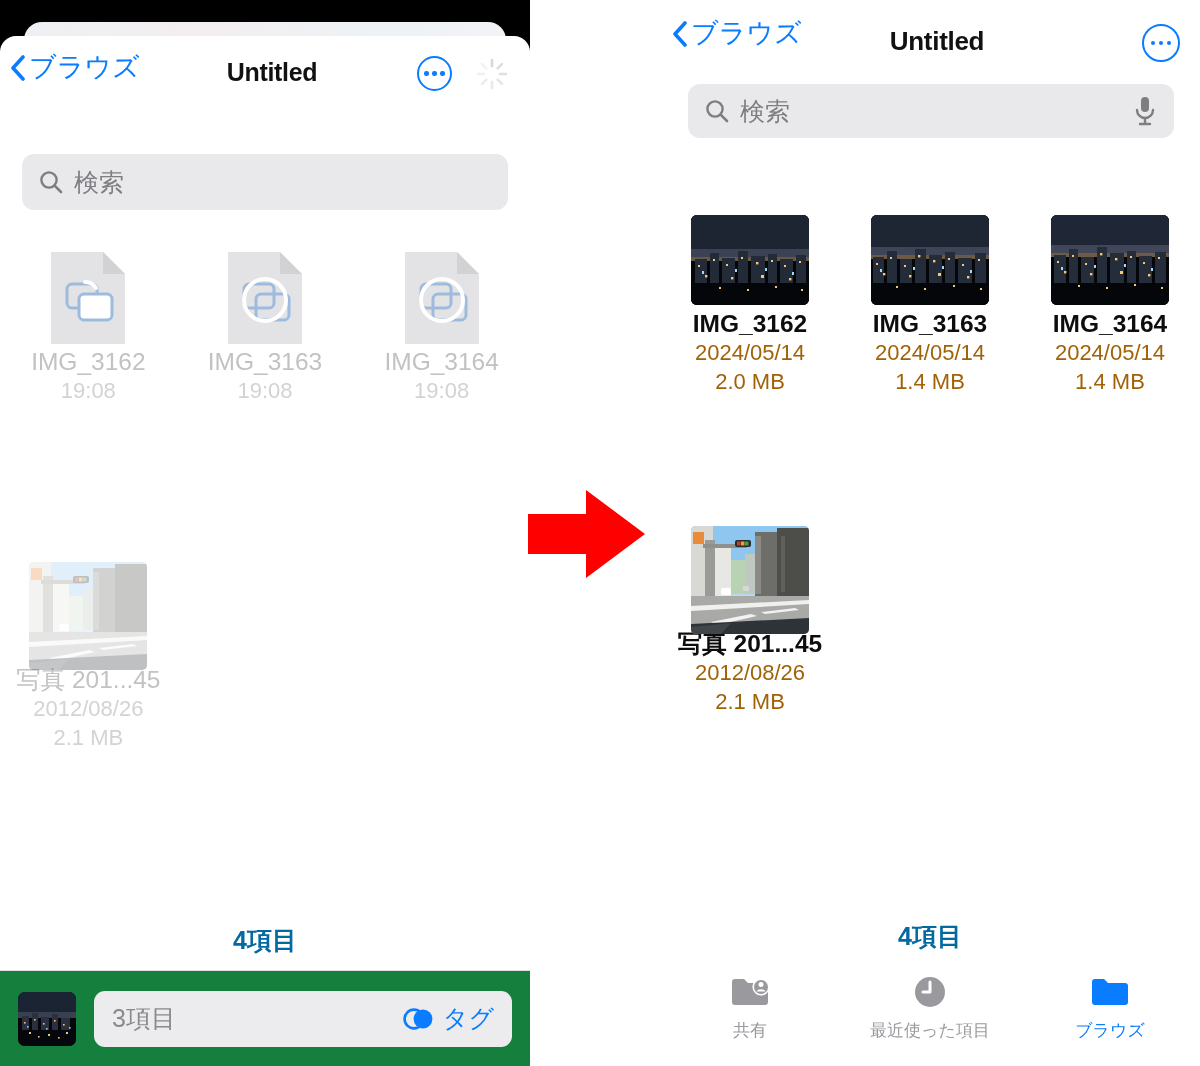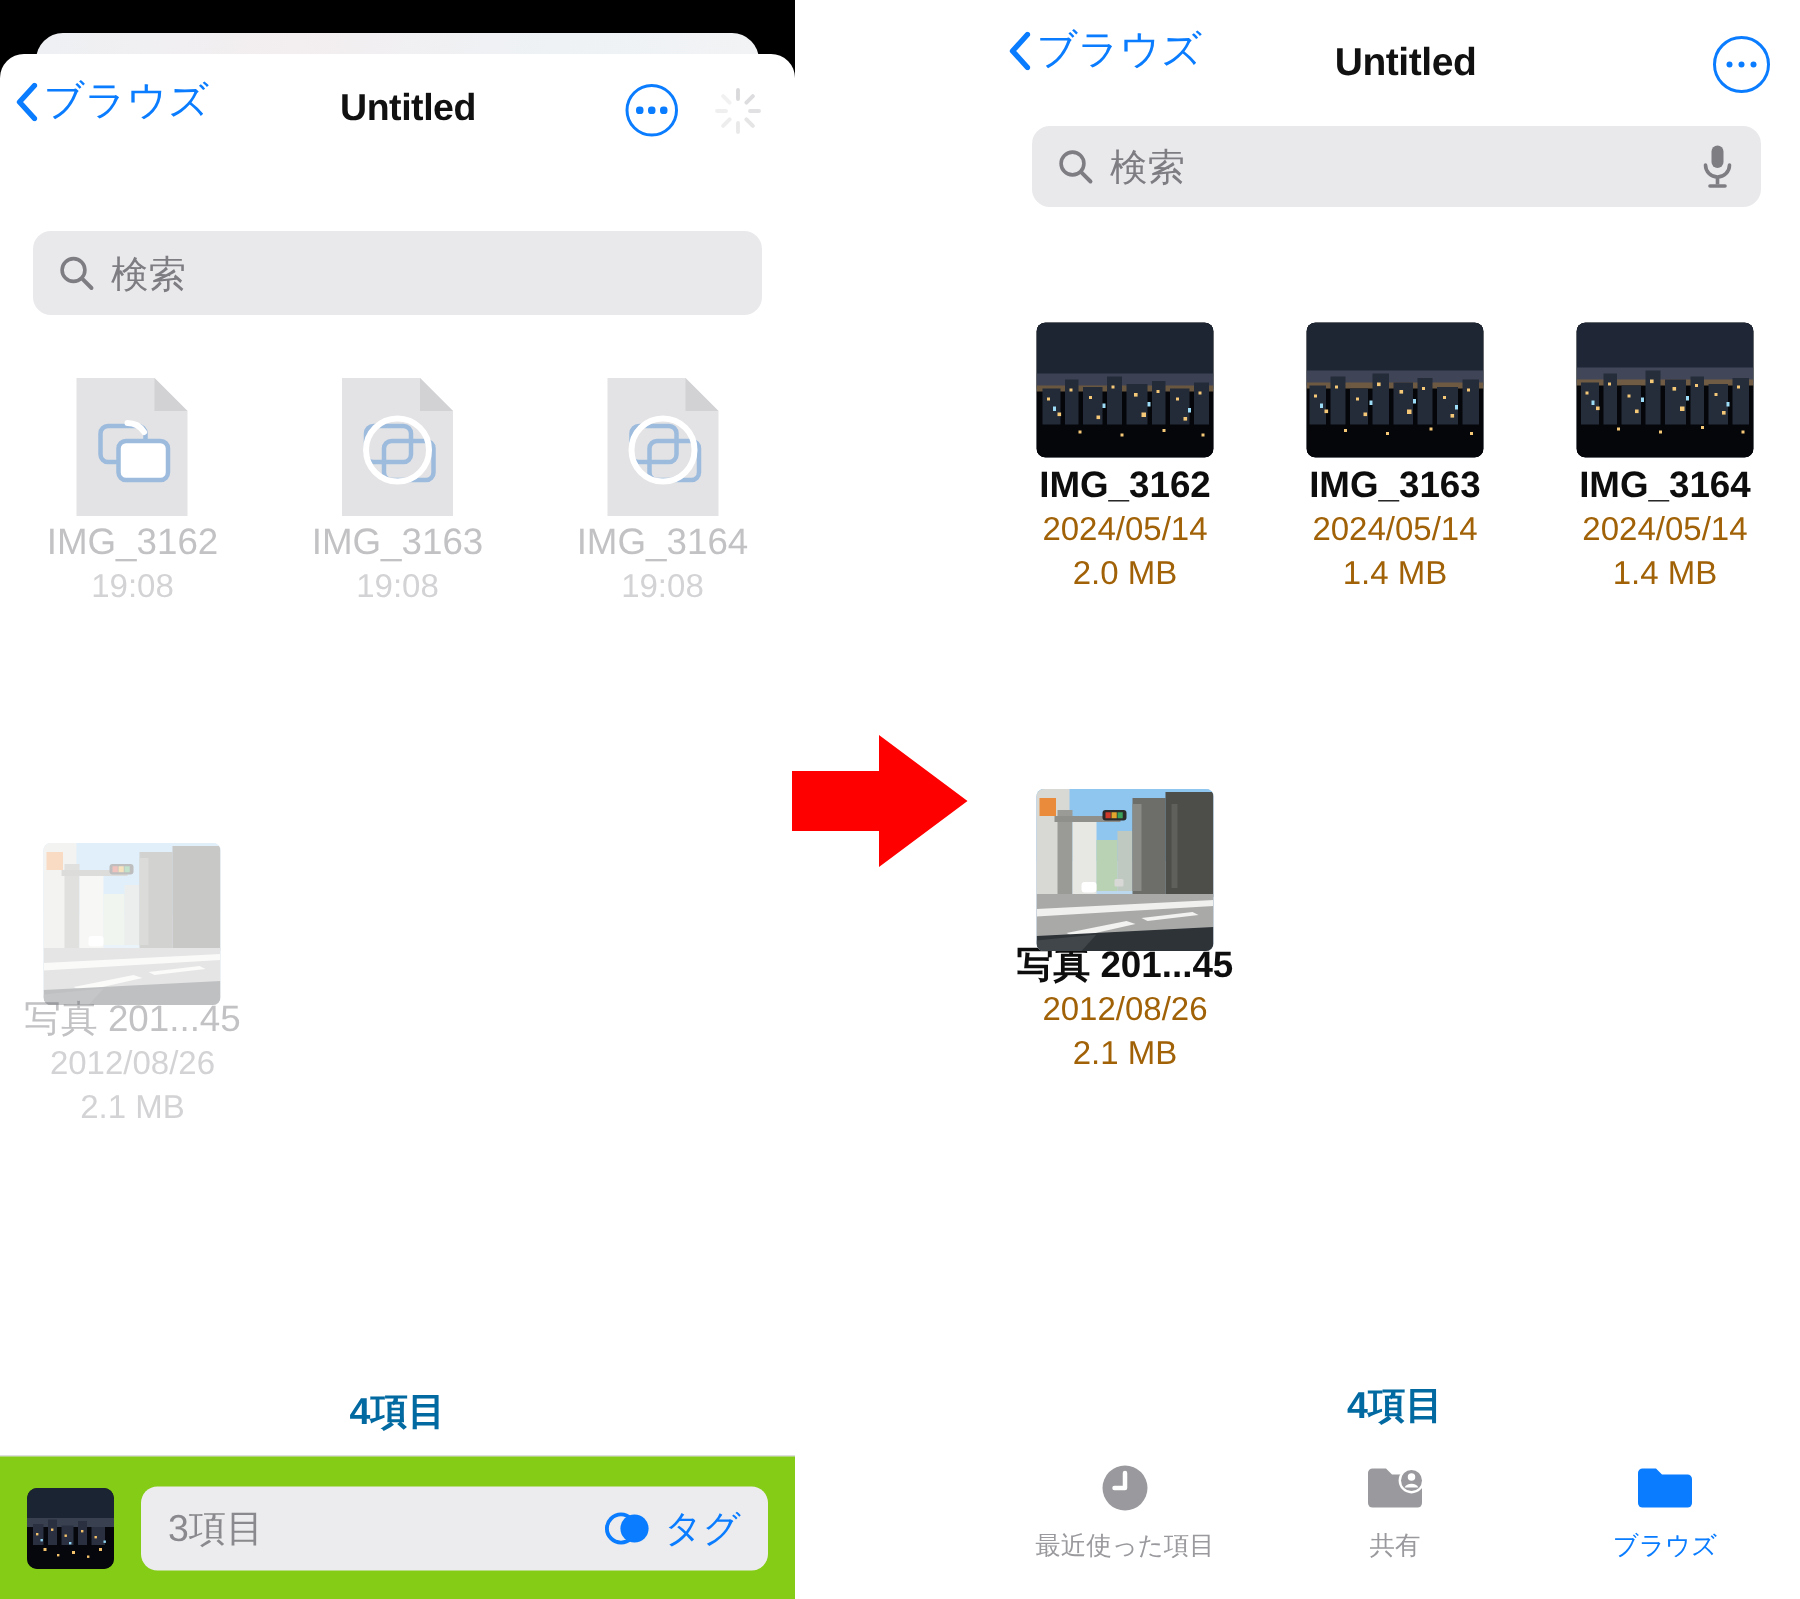--- a/index.html
+++ b/index.html
@@ -84,21 +84,21 @@
     background:#9fb8cc;
   }
   .faded{opacity:0.30;}
 
   .count-label{
     position:absolute;left:0;right:0;text-align:center;font-size:25px;font-weight:bold;color:#0369a1;
   }
   .left-panel .count-label{top:888px;}
 
   .dragbar{
-    position:absolute;left:0;right:0;top:934px;bottom:0;background:#84cc16;
+    position:absolute;left:0;right:0;top:934px;bottom:0;background:#15803d;
     border-top:1px solid #dededf;display:flex;align-items:center;padding:0 18px;box-sizing:border-box;
   }
   .drag-thumb{width:58px;height:54px;border-radius:7px;overflow:hidden;position:relative;flex:none;}
   .drag-field{
     flex:1;margin-left:18px;height:56px;background:#ececee;border-radius:11px;
     display:flex;align-items:center;padding:0 18px;box-sizing:border-box;
   }
   .drag-field-text{font-size:25px;color:#8a8a8e;}
   .tag-btn{margin-left:auto;display:flex;align-items:center;gap:7px;cursor:pointer;}
   .tag-ico{width:34px;height:24px;flex:none;}
@@ -543,42 +543,42 @@
         <div class="meta">2.1 MB</div>
       </div>
     </div>
 
     <div class="count-label">4項目</div>
 
     <div class="tabbar">
 
       <div class="tab">
         <span class="tab-ico">
-          <svg viewBox="0 0 36 36" width="36" height="36">
-            <circle cx="18" cy="18" r="15" fill="#9a9a9e"></circle>
-            <path d="M18 8 V18 H11" fill="none" stroke="#ffffff" stroke-width="3" stroke-linecap="round" stroke-linejoin="round"></path>
-          </svg>
-        </span>
-        <span class="tab-label">最近使った項目</span>
-      </div>
-
-      <div class="tab">
-        <span class="tab-ico">
           <svg viewBox="0 0 40 34" width="40" height="34">
             <path d="M2 7 a3 3 0 0 1 3-3 h9 l4 4 h17 a3 3 0 0 1 3 3 v2 H2 Z" fill="#9a9a9e"></path>
             <path d="M2 12 h36 v15 a3 3 0 0 1 -3 3 H5 a3 3 0 0 1 -3 -3 Z" fill="#9a9a9e"></path>
             <circle cx="31" cy="12" r="8.6" fill="#ffffff"></circle>
             <circle cx="31" cy="12" r="7" fill="#9a9a9e"></circle>
             <circle cx="31" cy="9.6" r="2.5" fill="#ffffff"></circle>
             <path d="M26.4 16.6 a5 4 0 0 1 9.2 0 z" fill="#ffffff"></path>
           </svg>
         </span>
         <span class="tab-label">共有</span>
       </div>
 
+      <div class="tab">
+        <span class="tab-ico">
+          <svg viewBox="0 0 36 36" width="36" height="36">
+            <circle cx="18" cy="18" r="15" fill="#9a9a9e"></circle>
+            <path d="M18 8 V18 H11" fill="none" stroke="#ffffff" stroke-width="3" stroke-linecap="round" stroke-linejoin="round"></path>
+          </svg>
+        </span>
+        <span class="tab-label">最近使った項目</span>
+      </div>
+
       <div class="tab active">
         <span class="tab-ico">
           <svg viewBox="0 0 40 34" width="40" height="34">
             <path d="M2 7 a3 3 0 0 1 3-3 h9 l4 4 h17 a3 3 0 0 1 3 3 v2 H2 Z" fill="#0a7cff"></path>
             <path d="M2 12 h36 v15 a3 3 0 0 1 -3 3 H5 a3 3 0 0 1 -3 -3 Z" fill="#0a7cff"></path>
           </svg>
         </span>
         <span class="tab-label">ブラウズ</span>
       </div>
 

